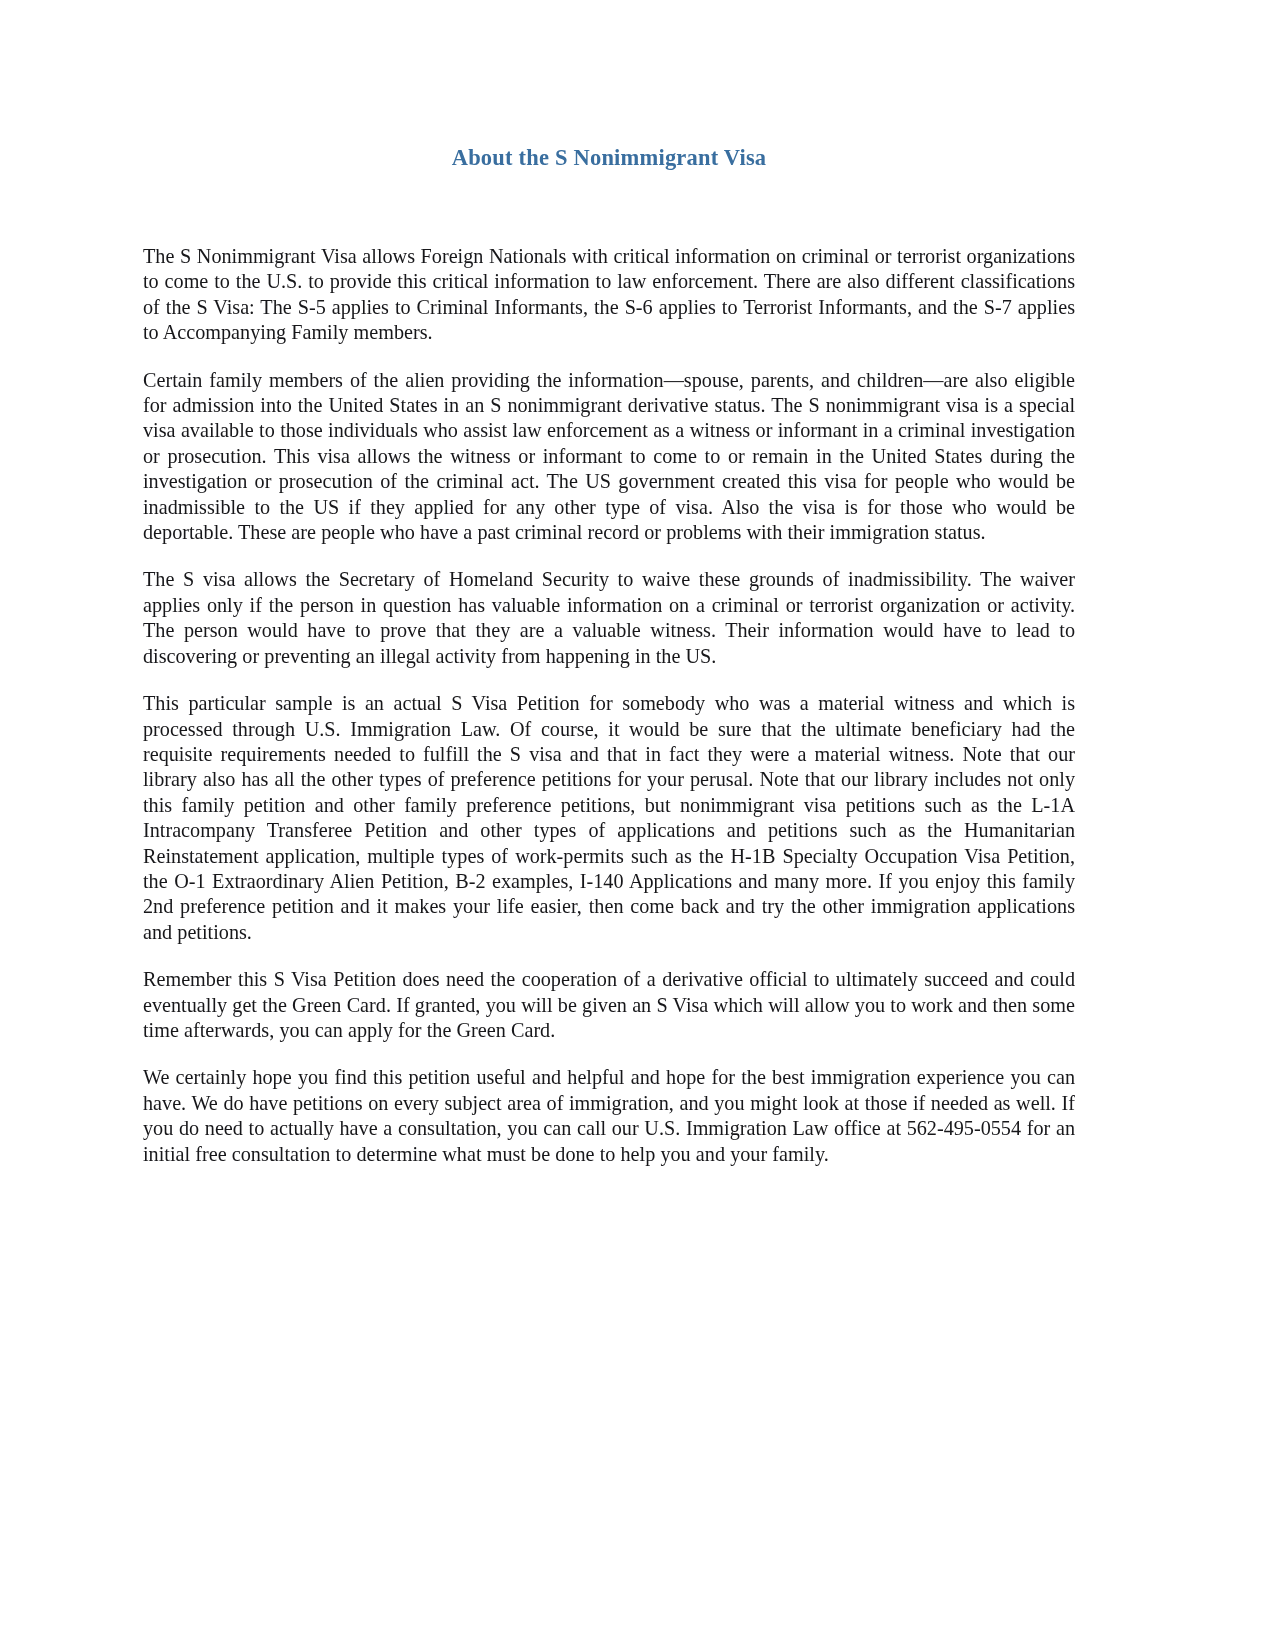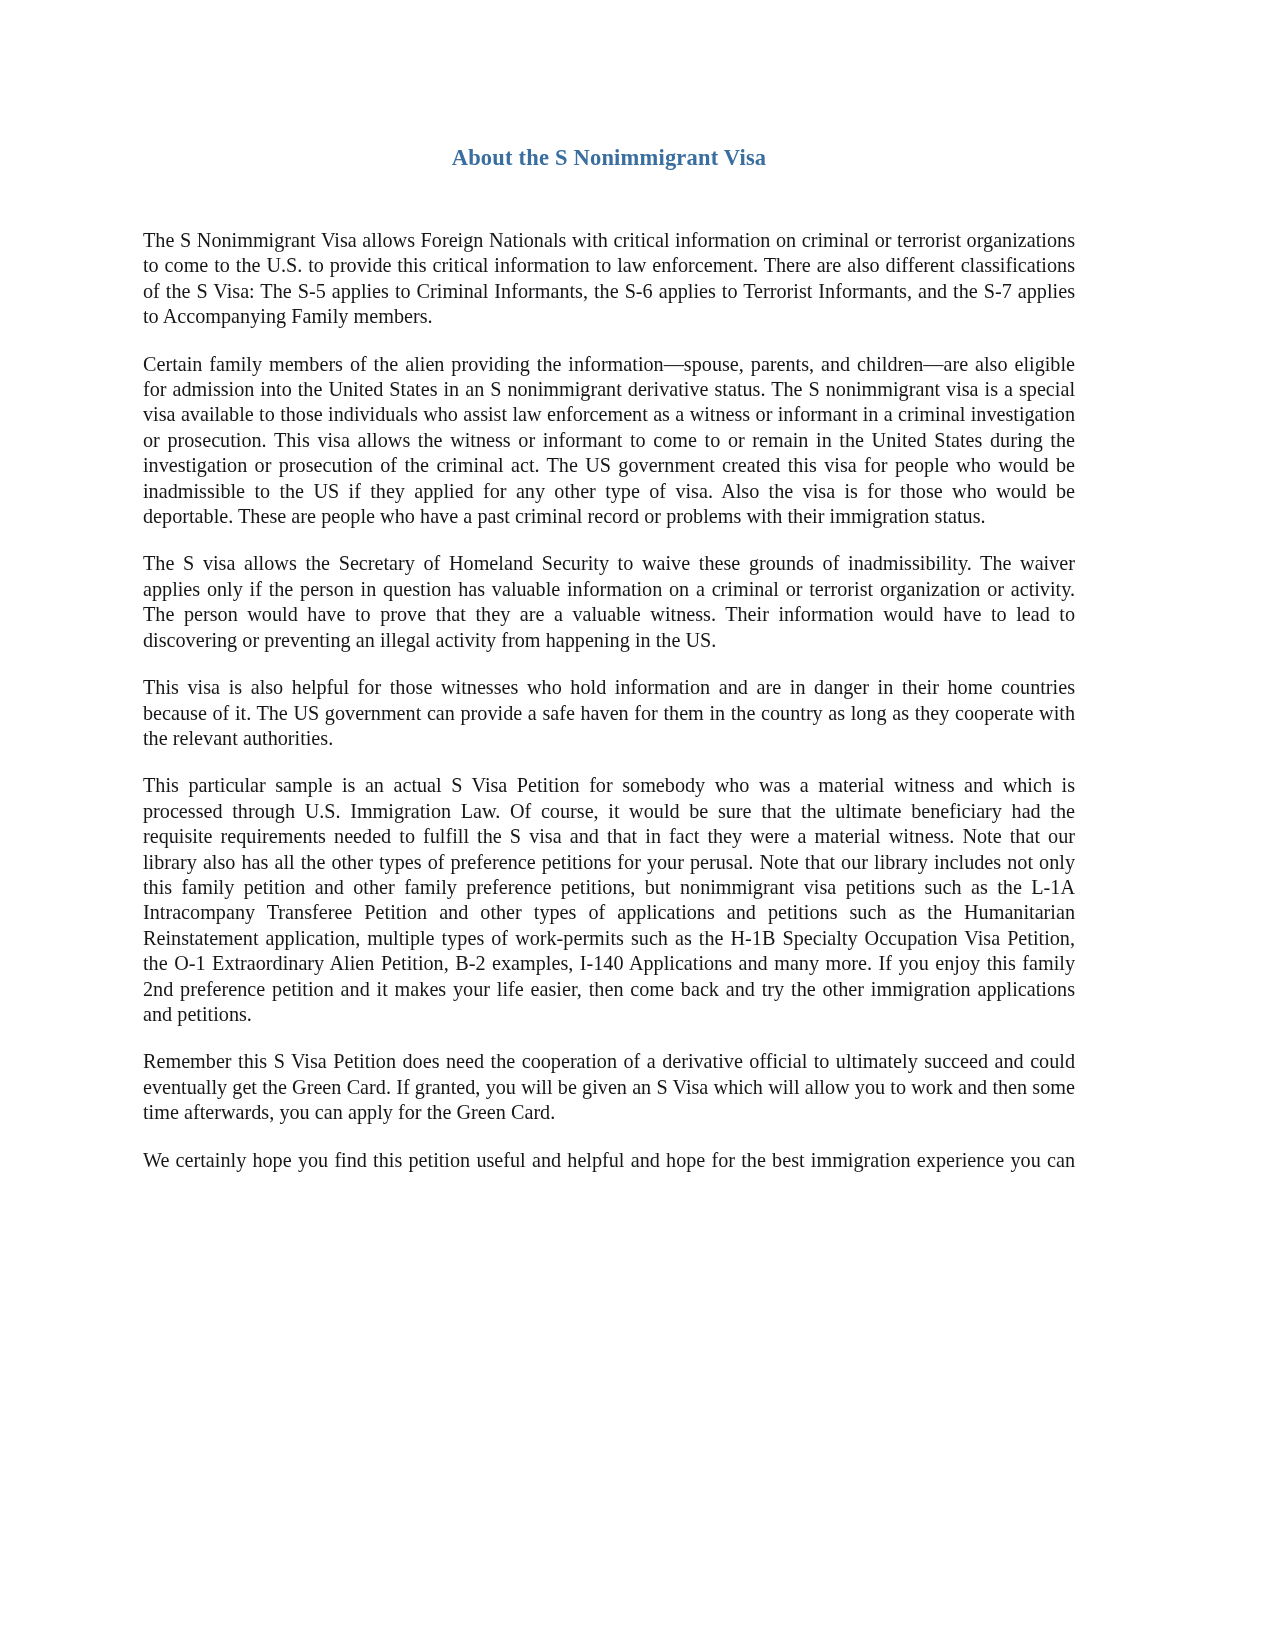--- a/index.html
+++ b/index.html
@@ -44,21 +44,21 @@
     font-weight: bold;
     font-size: 22.5px;
     letter-spacing: 0.2px;
     color: #396e9f;
     line-height: 1.2;
   }
 
   .body-block {
     position: absolute;
     left: 0;
-    top: 228px;
+    top: 244px;
     width: 932px;
   }
 
   .para {
     margin: 0 0 22px 0;
     padding: 0;
     text-align: justify;
     text-justify: inter-word;
     font-size: 20.2px;
     line-height: 25.4px;
@@ -90,21 +90,20 @@
 <div class="page">
 
   <div class="content">
 
     <h1 class="doc-title">About the S Nonimmigrant Visa</h1>
 
     <div class="body-block">
       <p class="para">The S Nonimmigrant Visa allows Foreign Nationals with critical information on criminal or terrorist organizations to come to the U.S. to provide this critical information to law enforcement. There are also different classifications of the S Visa: The S-5 applies to Criminal Informants, the S-6 applies to Terrorist Informants, and the S-7 applies to Accompanying Family members.</p>
       <p class="para">Certain family members of the alien providing the information—spouse, parents, and children—are also eligible for admission into the United States in an S nonimmigrant derivative status. The S nonimmigrant visa is a special visa available to those individuals who assist law enforcement as a witness or informant in a criminal investigation or prosecution. This visa allows the witness or informant to come to or remain in the United States during the investigation or prosecution of the criminal act. The US government created this visa for people who would be inadmissible to the US if they applied for any other type of visa. Also the visa is for those who would be deportable. These are people who have a past criminal record or problems with their immigration status.</p>
       <p class="para">The S visa allows the Secretary of Homeland Security to waive these grounds of inadmissibility. The waiver applies only if the person in question has valuable information on a criminal or terrorist organization or activity. The person would have to prove that they are a valuable witness. Their information would have to lead to discovering or preventing an illegal activity from happening in the US.</p>
-      <p class="para">This visa is also helpful for those witnesses who hold information and are in danger in their home countries because of it. The US government can provide a safe haven for them in the country as long as they cooperate with the relevant authorities.</p>
       <p class="para">This particular sample is an actual S Visa Petition for somebody who was a material witness and which is processed through U.S. Immigration Law. Of course, it would be sure that the ultimate beneficiary had the requisite requirements needed to fulfill the S visa and that in fact they were a material witness. Note that our library also has all the other types of preference petitions for your perusal. Note that our library includes not only this family petition and other family preference petitions, but nonimmigrant visa petitions such as the L-1A Intracompany Transferee Petition and other types of applications and petitions such as the Humanitarian Reinstatement application, multiple types of work-permits such as the H-1B Specialty Occupation Visa Petition, the O-1 Extraordinary Alien Petition, B-2 examples, I-140 Applications and many more. If you enjoy this family 2nd preference petition and it makes your life easier, then come back and try the other immigration applications and petitions.</p>
       <p class="para">Remember this S Visa Petition does need the cooperation of a derivative official to ultimately succeed and could eventually get the Green Card. If granted, you will be given an S Visa which will allow you to work and then some time afterwards, you can apply for the Green Card.</p>
       <p class="para">We certainly hope you find this petition useful and helpful and hope for the best immigration experience you can have. We do have petitions on every subject area of immigration, and you might look at those if needed as well. If you do need to actually have a consultation, you can call our U.S. Immigration Law office at 562-495-0554 for an initial free consultation to determine what must be done to help you and your family.</p>
     </div>
 
   </div>
 
   <hr class="footer-rule">
 
 </div>

